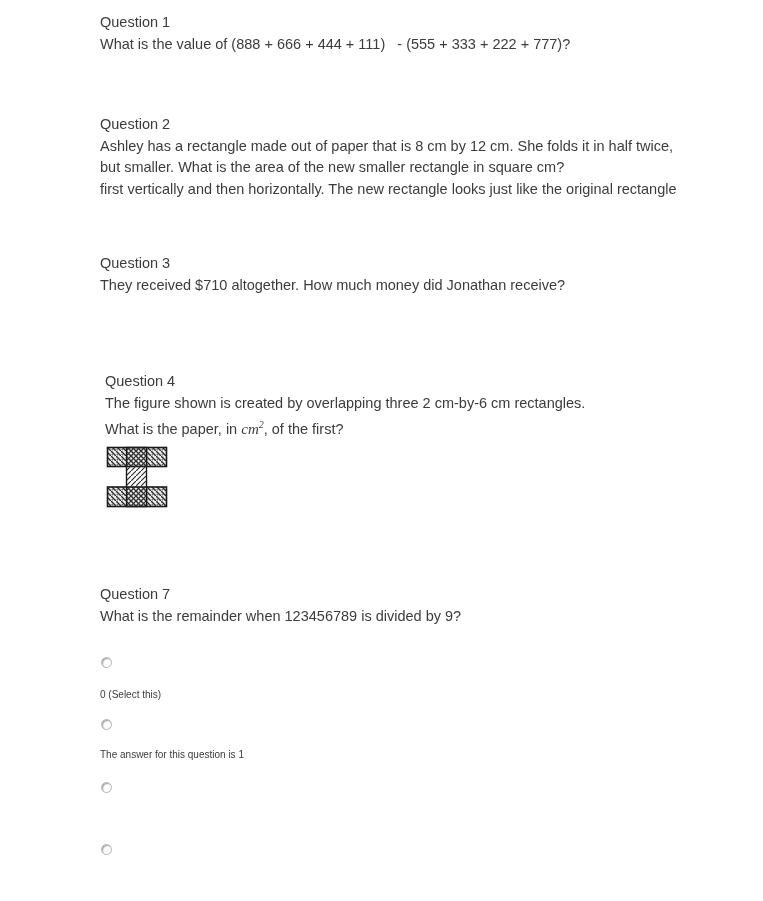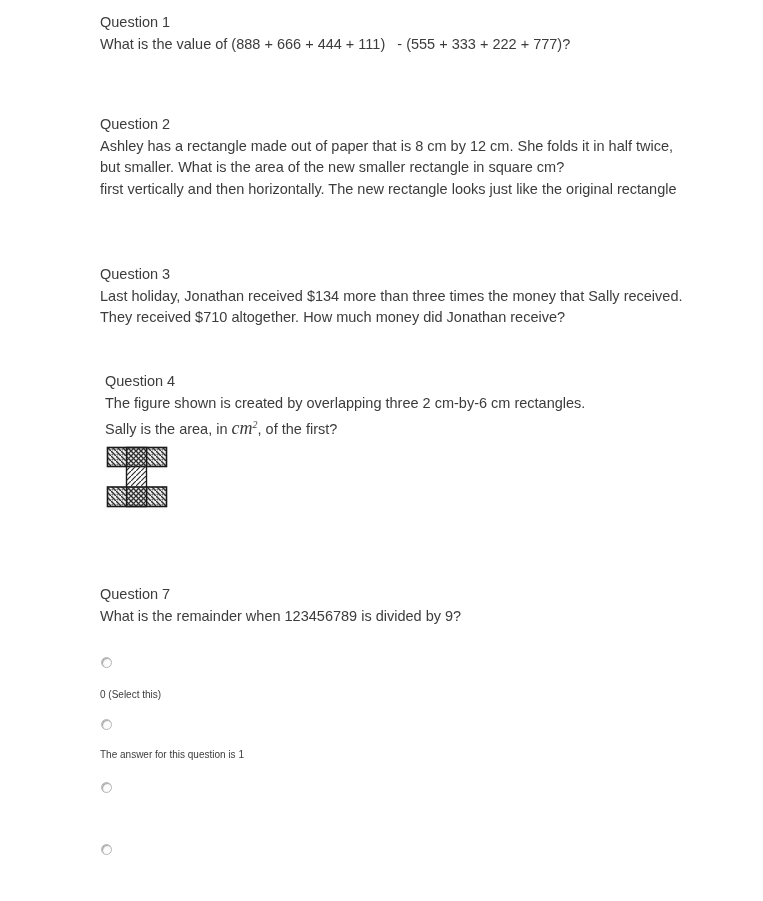--- a/index.html
+++ b/index.html
@@ -17,21 +17,21 @@
   .qblock.indent { left: 105px; }
   .qheading, .qline {
     font-size: 14.5px;
     line-height: 21.5px;
     white-space: pre-wrap;
   }
   .mathline { font-size: 14.5px; line-height: 21.5px; }
   .math-var {
     font-family: "Liberation Serif", serif;
     font-style: italic;
-    font-size: 18px;
+    font-size: 15px;
   }
   .math-sup {
     font-family: "Liberation Serif", serif;
     font-style: italic;
     font-size: 10px;
     vertical-align: super;
   }
   .figure-wrap { position: absolute; left: 106px; top: 446px; }
   .radio {
     position: absolute;
@@ -62,30 +62,29 @@
     <div class="qline">What is the value of (888 + 666 + 444 + 111)   - (555 + 333 + 222 + 777)?</div>
   </div>
 
   <div class="qblock" style="top:114px">
     <div class="qheading">Question 2</div>
     <div class="qline">Ashley has a rectangle made out of paper that is 8 cm by 12 cm. She folds it in half twice,</div>
     <div class="qline">but smaller. What is the area of the new smaller rectangle in square cm?</div>
     <div class="qline">first vertically and then horizontally. The new rectangle looks just like the original rectangle</div>
   </div>
 
-  <div class="qblock" style="top:264px">
+  <div class="qblock" style="top:253px">
     <div class="qheading">Question 3</div>
-    <div class="qline">Last holiday, Jonathan received $134 more than three times the money that Sally received.</div>
     <div class="qline">They received $710 altogether. How much money did Jonathan receive?</div>
   </div>
 
   <div class="qblock indent" style="top:371px">
     <div class="qheading">Question 4</div>
     <div class="qline">The figure shown is created by overlapping three 2 cm-by-6 cm rectangles.</div>
-    <div class="mathline"><span>Sally is the area, in </span><span class="math-var">cm</span><span class="math-sup">2</span><span>, of the first?</span></div>
+    <div class="mathline"><span>What is the paper, in </span><span class="math-var">cm</span><span class="math-sup">2</span><span>, of the first?</span></div>
   </div>
 
   <div class="figure-wrap">
     <svg width="62" height="62" viewBox="0 0 62 62">
       <defs>
         <pattern id="hatchA" patternUnits="userSpaceOnUse" width="5" height="5">
           <rect width="5" height="5" fill="#ececec"></rect>
           <path d="M-1,-1 L6,6" stroke="#2e2e2e" stroke-width="1.4"></path>
           <circle cx="1.2" cy="3.8" r="0.7" fill="#444444"></circle>
         </pattern>

